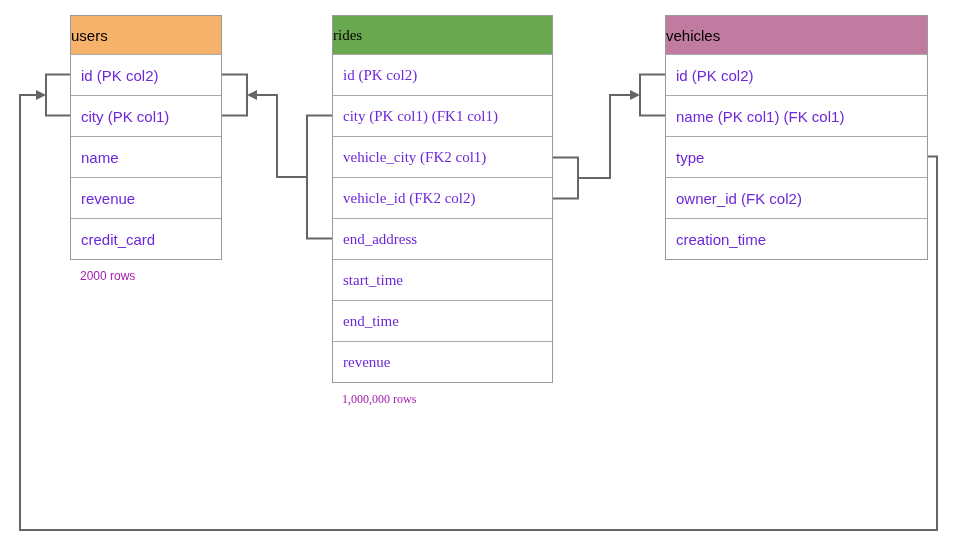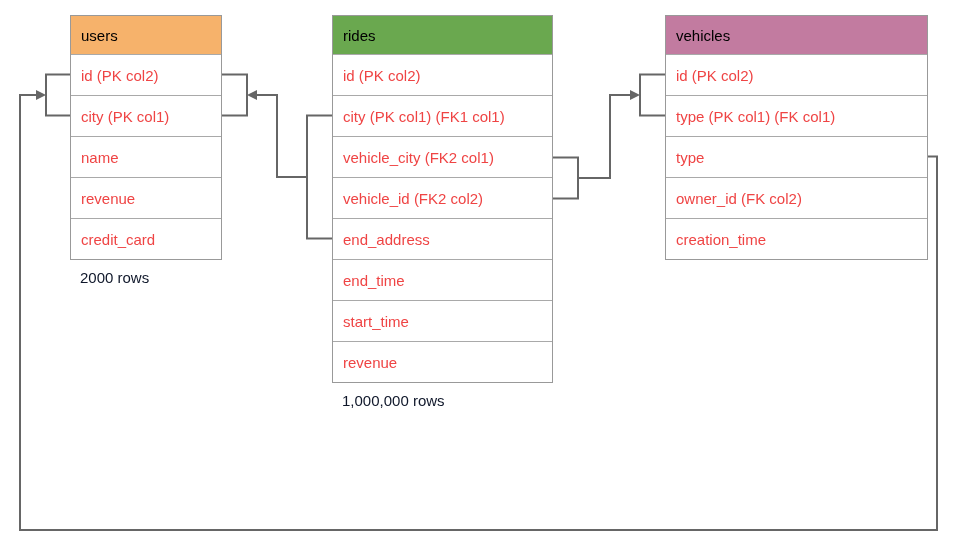--- a/index.html
+++ b/index.html
@@ -27,41 +27,40 @@
     position: absolute;
     background: #ffffff;
   }
   .tbox {
     border: 1px solid #999999;
   }
   .thead {
     height: 38px;
     display: flex;
     align-items: center;
-    padding-left: 10px;
     font-size: 15px;
     color: #000000;
     box-sizing: border-box;
   }
   .trow {
     height: 41px;
     display: flex;
     align-items: center;
     padding-left: 10px;
     font-size: 15px;
-    color: #ef4444;
+    color: #6d28d9;
     border-top: 1px solid #a9a9a9;
     box-sizing: border-box;
     background: #ffffff;
   }
   .caption {
     margin-top: 9px;
     padding-left: 10px;
-    font-size: 15px;
-    color: #0f172a;
+    font-size: 12px;
+    color: #a21caf;
   }
 </style>
 </head>
 <body>
 
 <div class="canvas">
 
   <svg class="connectors" width="960" height="540" viewBox="0 0 960 540" fill="none">
 
     <path d="M 222 74.5 L 247 74.5 L 247 115.5 L 222 115.5" stroke-width="2" fill="none" stroke="#666666"></path>
@@ -85,39 +84,39 @@
       <div class="thead" style="background: rgb(246, 178, 107);">users</div>
       <div class="trow">id (PK col2)</div>
       <div class="trow">city (PK col1)</div>
       <div class="trow">name</div>
       <div class="trow">revenue</div>
       <div class="trow">credit_card</div>
     </div>
     <div class="caption">2000 rows</div>
   </div>
 
-  <div class="db-table" style="left:332px; top:15px; width:221px;">
+  <div class="db-table" style="left:332px; top:15px; width:221px;font-family:Liberation Serif, serif;">
     <div class="tbox">
       <div class="thead" style="background: rgb(106, 168, 79);">rides</div>
       <div class="trow">id (PK col2)</div>
       <div class="trow">city (PK col1) (FK1 col1)</div>
       <div class="trow">vehicle_city (FK2 col1)</div>
       <div class="trow">vehicle_id (FK2 col2)</div>
       <div class="trow">end_address</div>
+      <div class="trow">start_time</div>
       <div class="trow">end_time</div>
-      <div class="trow">start_time</div>
       <div class="trow">revenue</div>
     </div>
     <div class="caption">1,000,000 rows</div>
   </div>
 
   <div class="db-table" style="left:665px; top:15px; width:263px;">
     <div class="tbox">
       <div class="thead" style="background: rgb(194, 123, 160);">vehicles</div>
       <div class="trow">id (PK col2)</div>
-      <div class="trow">type (PK col1) (FK col1)</div>
+      <div class="trow">name (PK col1) (FK col1)</div>
       <div class="trow">type</div>
       <div class="trow">owner_id (FK col2)</div>
       <div class="trow">creation_time</div>
     </div>
   </div>
 
 </div>
 
 </body></html>

